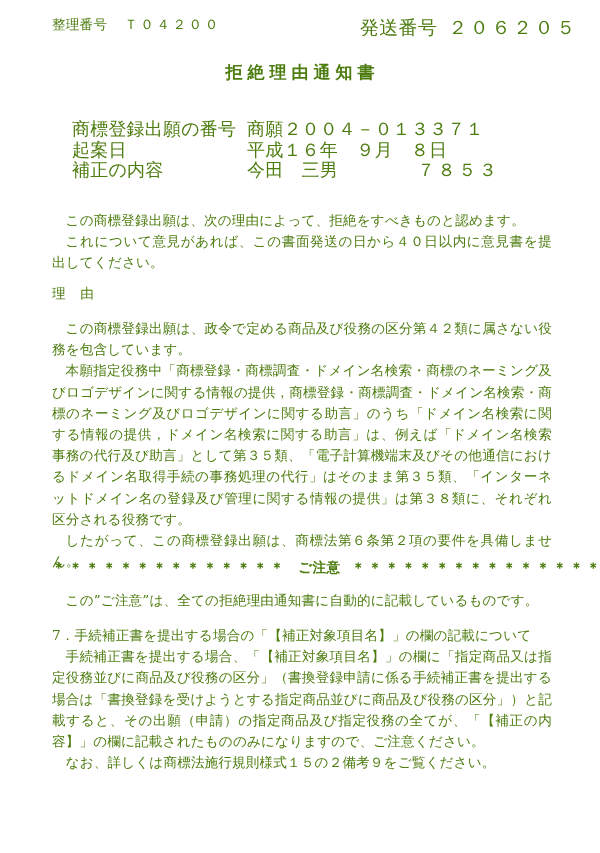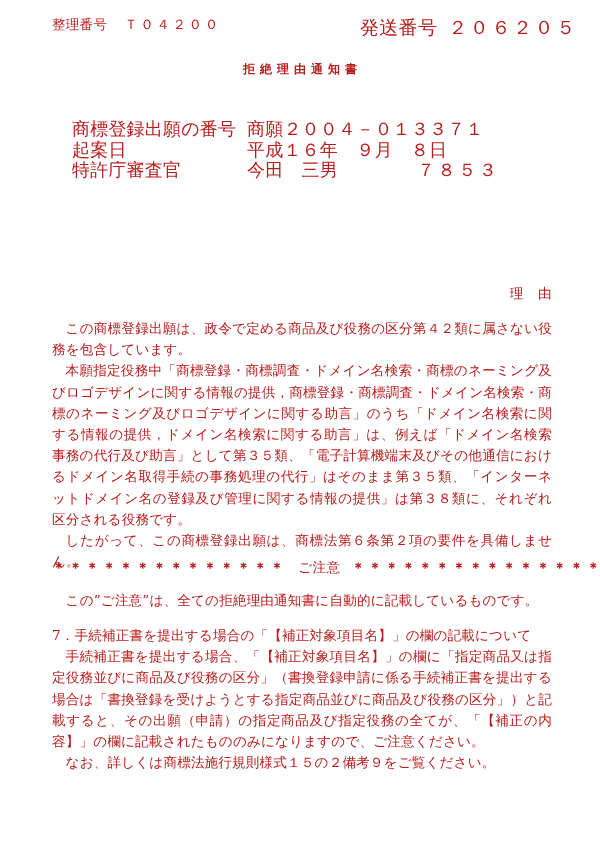--- a/index.html
+++ b/index.html
@@ -6,21 +6,21 @@
   html, body {
     margin: 0;
     padding: 0;
     background: #ffffff;
   }
   #page {
     position: relative;
     width: 600px;
     height: 853px;
     background: #ffffff;
-    color: #b91c1c;
+    color: #4d7c0f;
     font-family: "DejaVu Serif", "Liberation Serif", serif;
     overflow: hidden;
     box-sizing: border-box;
   }
 
   
   .doc-header {
     position: absolute;
     top: 16px;
     left: 52px;
@@ -55,21 +55,21 @@
   .gap-m { display: inline-block; width: 17px; }
   .gap-l { display: inline-block; width: 26px; }
 
   
   .doc-title {
     position: absolute;
     top: 61px;
     left: 0;
     width: 600px;
     text-align: center;
-    font-size: 12px;
+    font-size: 17px;
     font-weight: 700;
     letter-spacing: 5px;
     text-indent: 5px;
   }
 
   
   .meta-block {
     position: absolute;
     top: 117px;
     left: 72px;
@@ -110,37 +110,37 @@
     text-align: justify;
     text-justify: inter-character;
   }
   .para {
     margin: 0;
     text-indent: 1em;
     letter-spacing: 0.15px;
   }
   .center-head {
     margin: 0;
-    text-align: right;
+    text-align: left;
     letter-spacing: 0.5px;
     text-indent: 0;
   }
   .u { text-underline-offset: 2px; }
 
   .stars-line {
     margin: 0;
     font-size: 13.6px;
     letter-spacing: 3.2px;
     white-space: nowrap;
     text-indent: 0;
     font-weight: 600;
   }
   .stars-note {
     letter-spacing: 0.4px;
-    font-weight: 400;
+    font-weight: 700;
   }
 
   .num-item {
     margin: 0;
     text-indent: 0;
     letter-spacing: 0.15px;
   }
 </style>
 </head>
 <body>
@@ -164,26 +164,30 @@
   <div class="meta-block">
     <div class="meta-row">
       <span class="meta-label">商標登録出願の番号</span>
       <span class="meta-value">商願２００４－０１３３７１</span>
     </div>
     <div class="meta-row">
       <span class="meta-label">起案日</span>
       <span class="meta-value">平成１６年　９月　８日</span>
     </div>
     <div class="meta-row">
-      <span class="meta-label">特許庁審査官</span>
+      <span class="meta-label">補正の内容</span>
       <span class="meta-value">今田　三男</span>
       <span class="meta-extra">７８５３</span>
     </div>
   </div>
 
+  <div class="body-block" style="top:210px;">
+    <p class="para">この商標登録出願は、次の理由によって、拒絶をすべきものと認めます。</p>
+    <p class="para">これについて意見があれば、この書面発送の日から４０日以内に意見書を提出してください。</p>
+  </div>
 
   <div class="body-block" style="top:283px;">
     <p class="center-head">理　由</p>
   </div>
 
   <div class="body-block" style="top:318px;">
     <p class="para">この商標登録出願は、政令で定める商品及び役務の区分第４２類に属さない役務を包含しています。</p>
     <p class="para"><span>本願指定役務中「商標登録・商標調査・</span><span class="u">ドメイン名検索</span><span>・商標のネーミング及びロゴデザインに関する情報の提供，商標登録・商標調査・</span><span class="u">ドメイン名検索</span><span>・商標のネーミング及びロゴデザインに関する助言」のうち「ドメイン名検索に関する情報の提供，ドメイン名検索に関する助言」は、例えば「ドメイン名検索事務の代行及び助言」として第３５類、「電子計算機端末及びその他通信におけるドメイン名取得手続の事務処理の代行」はそのまま第３５類、「インターネットドメイン名の登録及び管理に関する情報の提供」は第３８類に、それぞれ区分される役務です。</span></p>
     <p class="para">したがって、この商標登録出願は、商標法第６条第２項の要件を具備しません。</p>
   </div>

